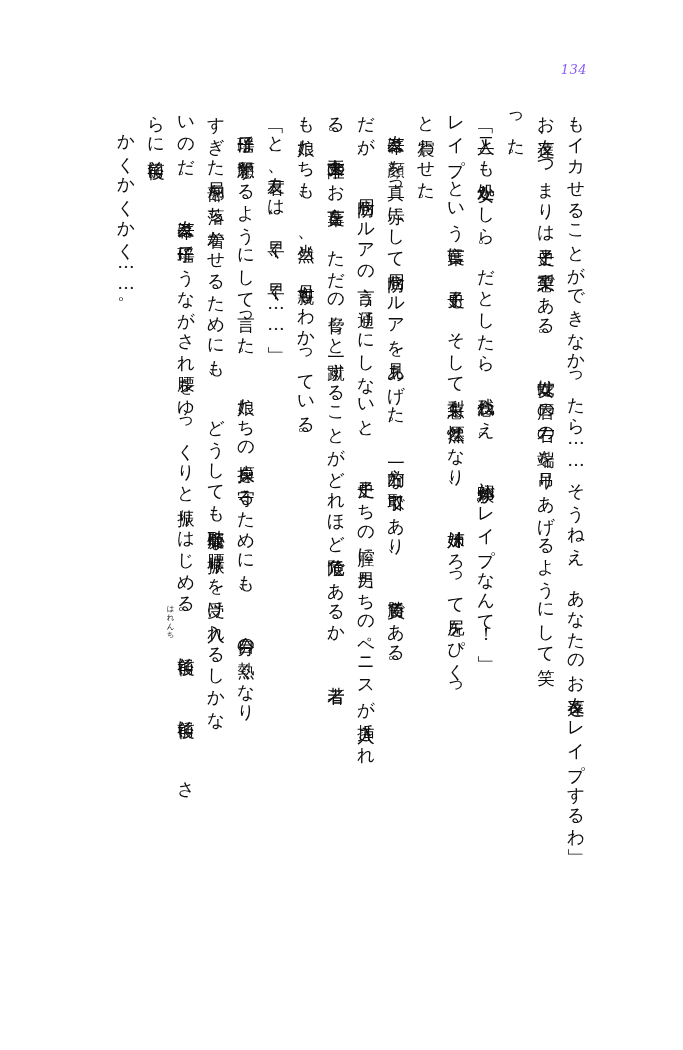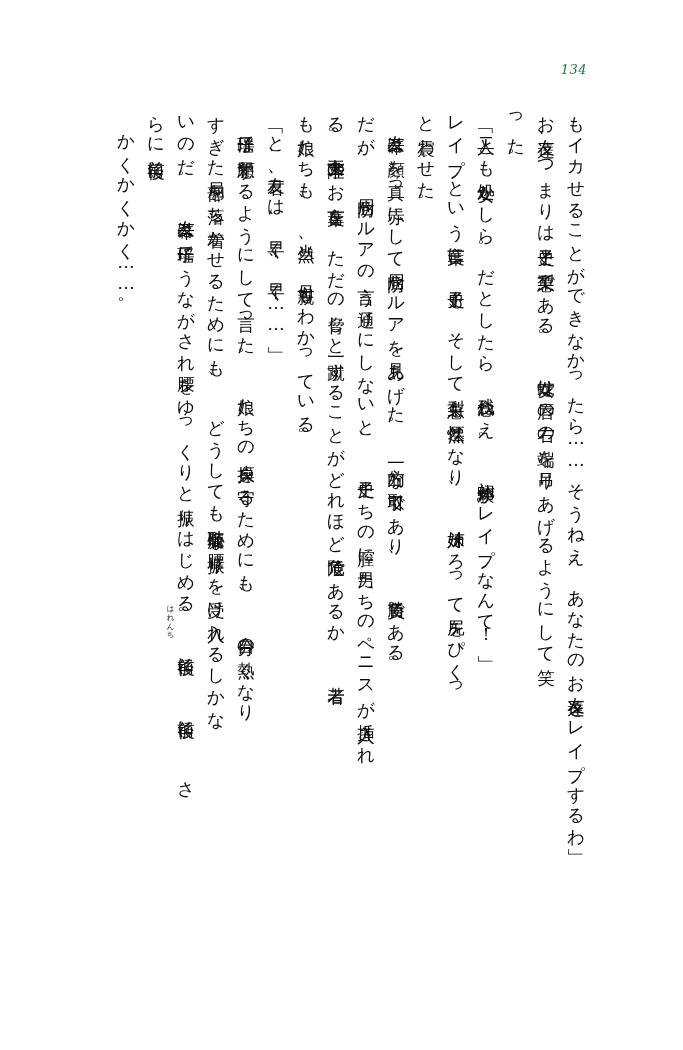--- a/index.html
+++ b/index.html
@@ -20,21 +20,21 @@
     height: 1050px;
     background: #ffffff;
   }
   .page-number {
     position: absolute;
     top: 62px;
     right: 96px;
     font-size: 13px;
     font-style: italic;
     font-family: "DejaVu Serif", "Liberation Serif", serif;
-    color: #15803d;
+    color: #8b5cf6;
     letter-spacing: 0.5px;
   }
   .text-block {
     position: absolute;
     top: 104px;
     left: 40px;
     right: 92px;
     height: 880px;
     display: flex;
     flex-direction: row-reverse;

